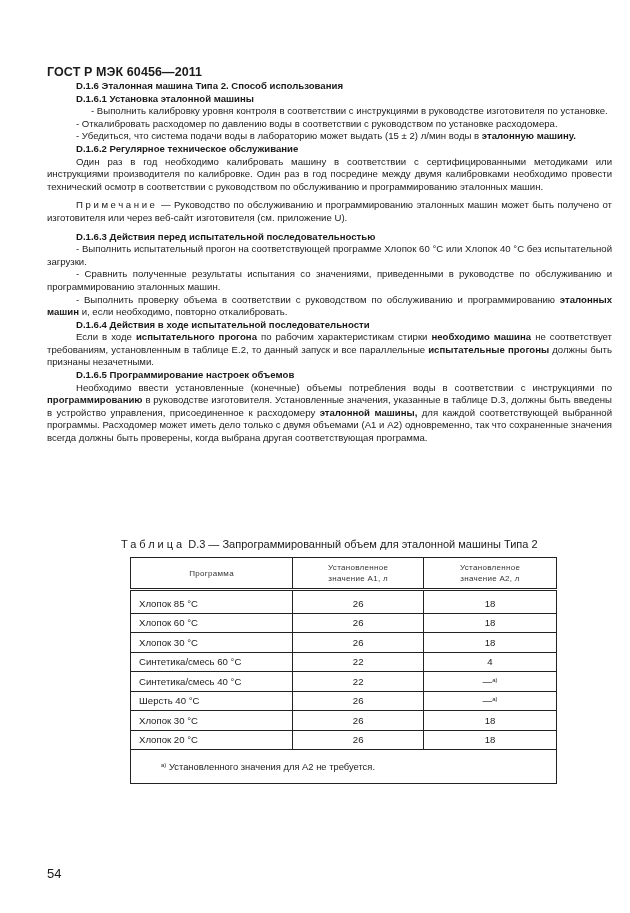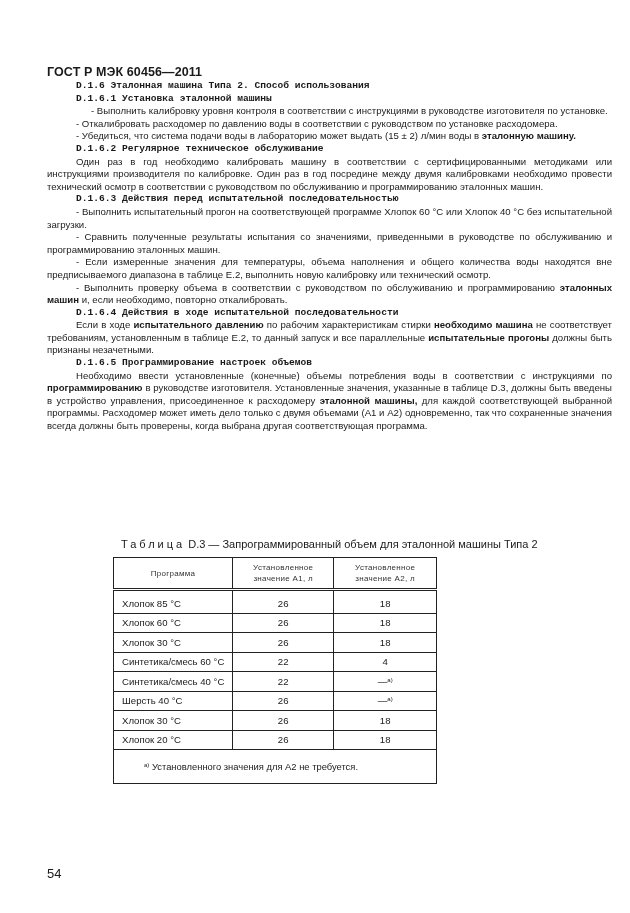--- a/index.html
+++ b/index.html
@@ -1,29 +1,29 @@
 <!DOCTYPE html>
 <html><head>
 <meta charset="utf-8">
 <style>
   html, body { margin: 0; padding: 0; background: #ffffff; }
   body { width: 630px; height: 913px; position: relative; overflow: hidden;
          font-family: "Liberation Sans", sans-serif; color: #1a1a1a; }
   .header { position: absolute; left: 47px; top: 65px; font-size: 12.5px; font-weight: bold; letter-spacing: 0.1px; }
   .body { position: absolute; left: 47px; top: 80px; width: 565px; font-size: 9.6px; line-height: 12.6px; }
   .body p { margin: 0; text-align: justify; }
-  .h { font-weight: bold; padding-left: 29px; font-family: Liberation Mono, monospace; }
+  .h { font-weight: bold; padding-left: 29px; }
   .ind { text-indent: 29px; }
   .ind2 { text-indent: 44px; }
   .note { text-indent: 29px; margin-top: 6px !important; margin-bottom: 6px !important; }
   .sp { letter-spacing: 2.6px; }
   b { font-weight: bold; }
   .caption { position: absolute; left: 121px; top: 538px; font-size: 11px; }
   .caption .sp { letter-spacing: 3px; }
-  table.t { position: absolute; left: 113px; top: 557px; width: 324px; border-collapse: collapse; font-size: 9.6px; }
+  table.t { position: absolute; left: 130px; top: 557px; width: 427px; border-collapse: collapse; font-size: 9.6px; }
   table.t td, table.t th { border: 1px solid #222; padding: 0; }
   table.t th { font-weight: normal; font-size: 8px; color: #333; height: 30px; line-height: 11px; letter-spacing: 0.3px; text-align: center; border-bottom: 3px double #222; }
   table.t td { height: 18.5px; }
   td.prog { padding-left: 8px !important; text-align: left; }
   td.num { text-align: center; }
   sup { font-size: 6px; vertical-align: 3px; }
   td.fn { height: 33px !important; padding-left: 30px !important; font-size: 9.4px; }
   .pagenum { position: absolute; left: 47px; top: 866px; font-size: 13px; }
 </style>
 </head>
@@ -33,29 +33,29 @@
 
 <div class="body">
   <p class="h">D.1.6 Эталонная машина Типа 2. Способ использования</p>
   <p class="h">D.1.6.1 Установка эталонной машины</p>
   <p class="ind2">- Выполнить калибровку уровня контроля в соответствии с инструкциями в руководстве изготовителя по установке.</p>
   <p class="ind">- Откалибровать расходомер по давлению воды в соответствии с руководством по установке расходомера.</p>
   <p class="ind"><span>- Убедиться, что система подачи воды в лабораторию может выдать (15 ± 2) л/мин воды в </span><b>эталонную машину.</b></p>
 
   <p class="h">D.1.6.2 Регулярное техническое обслуживание</p>
   <p class="ind">Один раз в год необходимо калибровать машину в соответствии с сертифицированными методиками или инструкциями производителя по калибровке. Один раз в год посредине между двумя калибровками необходимо провести технический осмотр в соответствии с руководством по обслуживанию и программированию эталонных машин.</p>
+  <p class="note"><span class="sp">Примечание</span><span> — Руководство по обслуживанию и программированию эталонных машин  может быть получено от изготовителя или через веб-сайт изготовителя (см. приложение U).</span></p>
 
   <p class="h">D.1.6.3 Действия перед испытательной последовательностью</p>
   <p class="ind">- Выполнить испытательный прогон на соответствующей программе Хлопок 60 °С или Хлопок 40 °С без испытательной загрузки.</p>
   <p class="ind">- Сравнить полученные результаты испытания со значениями, приведенными в руководстве по обслужива­нию и программированию эталонных машин.</p>
-  <p class="ind">- Если измеренные значения для температуры, объема наполнения и общего количества воды находятся вне предписываемого диапазона в таблице Е.2, выполнить новую калибровку или технический осмотр.</p>
   <p class="ind"><span>- Выполнить проверку объема в соответствии с руководством по обслуживанию и программированию </span><b>эта­лонных машин</b><span> и, если необходимо, повторно откалибровать.</span></p>
 
   <p class="h">D.1.6.4 Действия в ходе испытательной последовательности</p>
-  <p class="ind"><span>Если в ходе </span><b>испытательного давлению</b><span> по рабочим характеристикам стирки </span><b>необходимо машина</b><span> не соответ­ствует требованиям, установленным в таблице Е.2, то данный запуск и все параллельные </span><b>испытательные прого­ны</b><span> должны быть признаны незачетными.</span></p>
+  <p class="ind"><span>Если в ходе </span><b>испытательного прогона</b><span> по рабочим характеристикам стирки </span><b>необходимо машина</b><span> не соответ­ствует требованиям, установленным в таблице Е.2, то данный запуск и все параллельные </span><b>испытательные прого­ны</b><span> должны быть признаны незачетными.</span></p>
 
   <p class="h">D.1.6.5 Программирование настроек объемов</p>
   <p class="ind"><span>Необходимо ввести установленные (конечные) объемы потребления воды в соответствии с инструкциями по </span><b>программированию</b><span> в руководстве изготовителя. Установленные значения, указанные в таблице D.3, должны быть введены в устройство управления, присоединенное к расходомеру </span><b>эталонной машины,</b><span> для каждой соответ­ствующей выбранной программы. Расходомер может иметь дело только с двумя объемами (А1 и А2) одновре­менно, так что сохраненные значения всегда должны быть проверены, когда выбрана другая соответствующая программа.</span></p>
 </div>
 
 <div class="caption"><span class="sp">Таблица</span><span> D.3 — Запрограммированный объем для эталонной  машины Типа 2</span></div>
 
 <table class="t">
   <colgroup>
       <col style="width:155px">

